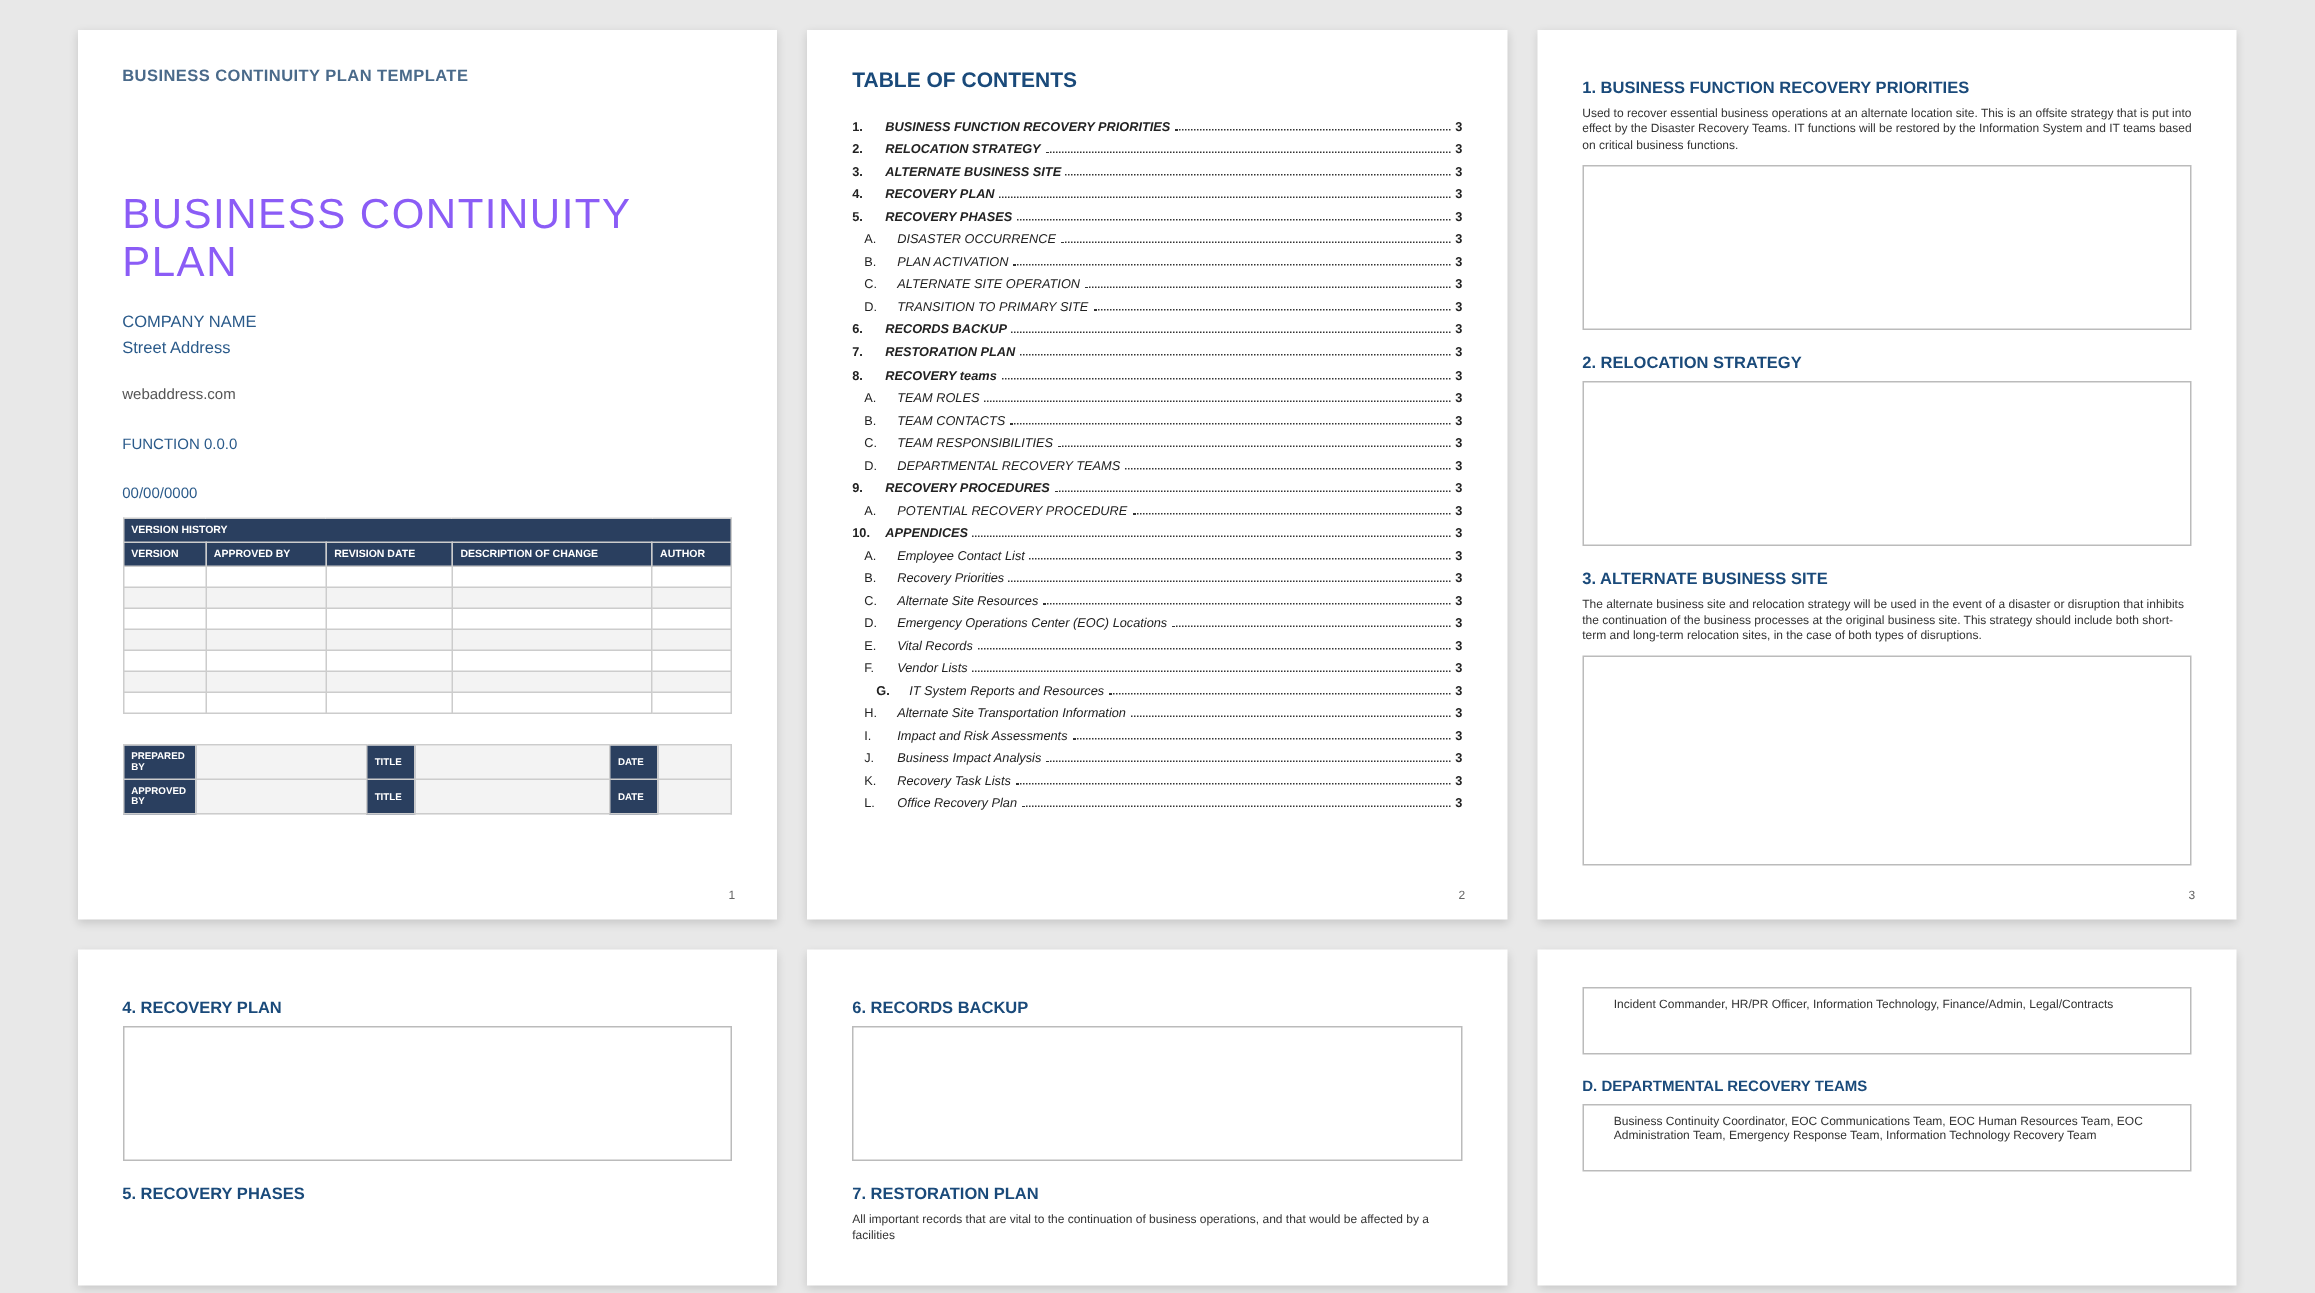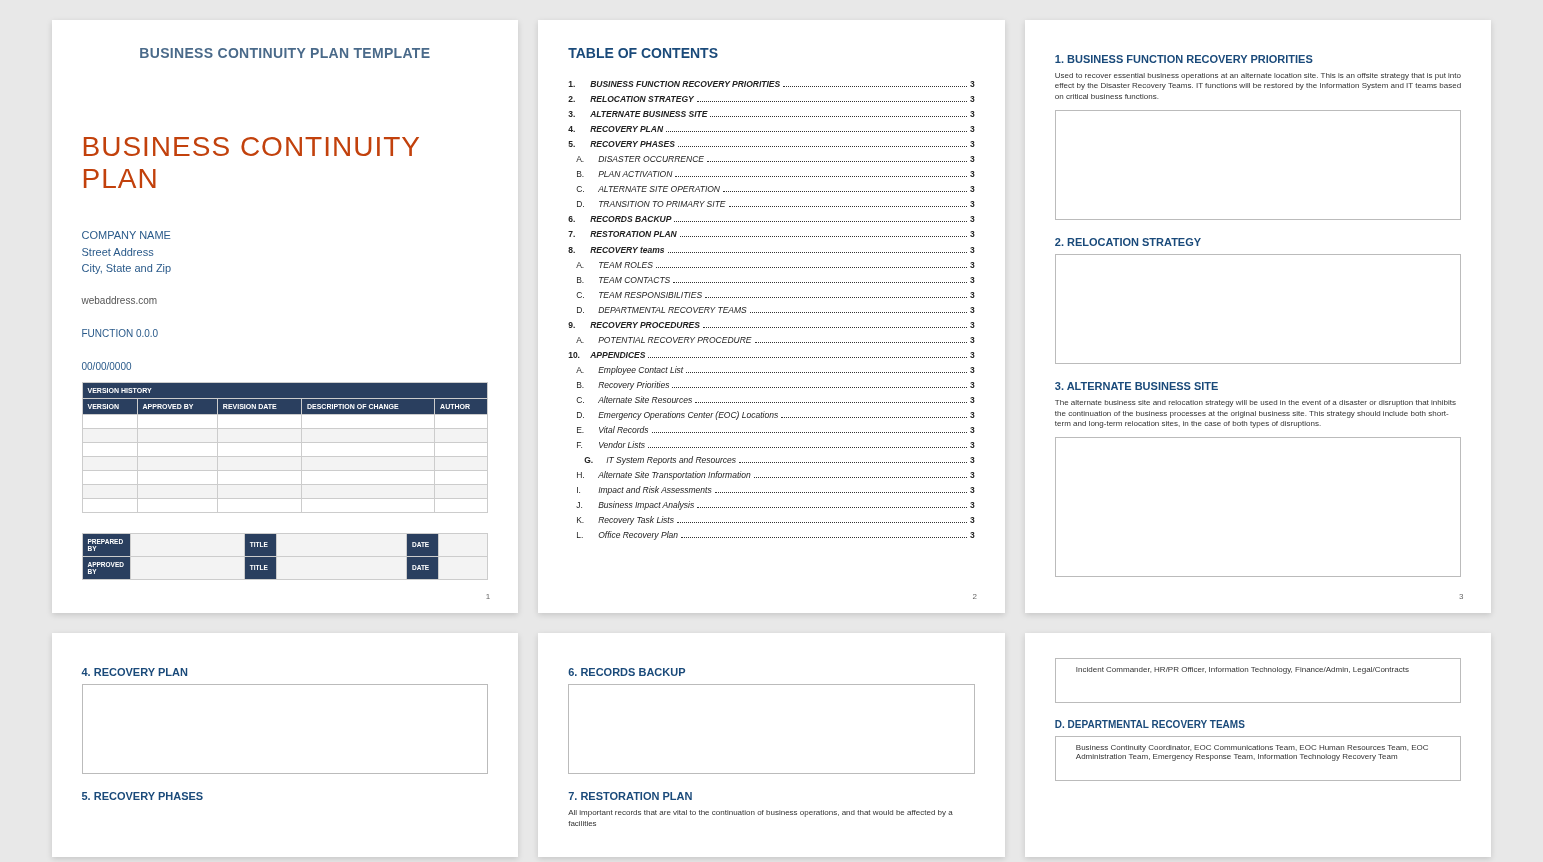--- a/index.html
+++ b/index.html
@@ -1,22 +1,22 @@
 <!DOCTYPE html>
 <html><head>
 <meta charset="utf-8">
 <style>
   * { box-sizing: border-box; margin: 0; padding: 0; }
   body { background: #e8e8e8; font-family: Arial, Helvetica, sans-serif; padding: 20px 50px; }
   .pages { display: grid; grid-template-columns: repeat(3, 1fr); gap: 20px; max-width: 1440px; margin: 0 auto; }
   .page { background: #fff; box-shadow: 0 2px 6px rgba(0,0,0,0.15); padding: 25px 30px 20px 30px; position: relative; min-height: 590px; }
   .page-num { position: absolute; bottom: 12px; right: 28px; font-size: 8px; color: #666; }
 
-  .template-label { font-size: 14px; font-weight: bold; color: #4a6a8a; letter-spacing: 0.3px; margin-bottom: 70px; text-align: center; }
-  .doc-title { font-size: 28px; font-weight: 300; color: #c2410c; letter-spacing: 1px; line-height: 1.15; margin-bottom: 32px; }
+  .template-label { font-size: 11px; font-weight: bold; color: #4a6a8a; letter-spacing: 0.3px; margin-bottom: 70px; }
+  .doc-title { font-size: 28px; font-weight: 300; color: #8b5cf6; letter-spacing: 1px; line-height: 1.15; margin-bottom: 16px; }
   .company { font-size: 11px; color: #2a5a8a; line-height: 1.5; margin-bottom: 18px; }
   .web { font-size: 10px; color: #555; margin-bottom: 22px; }
   .version-txt { font-size: 10px; color: #2a5a8a; margin-bottom: 22px; }
   .date-txt { font-size: 10px; color: #2a5a8a; margin-bottom: 10px; }
 
   table { width: 100%; border-collapse: collapse; font-size: 7px; }
   .history-table { margin-bottom: 20px; }
   .history-table th { background: #2a3f5f; color: #fff; padding: 4px 5px; text-align: left; font-weight: bold; border: 1px solid #ccc; }
   .history-table th:first-child { text-align: left; }
   .history-table td { border: 1px solid #ccc; height: 14px; padding: 2px 4px; }
@@ -52,21 +52,20 @@
 <body>
 
 <div class="pages">
 
   <div class="page">
     <div class="template-label">BUSINESS CONTINUITY PLAN TEMPLATE</div>
     <div class="doc-title">BUSINESS CONTINUITY PLAN</div>
     <div class="company">
       <div>COMPANY NAME</div>
       <div>Street Address</div>
-      <div>City, State and Zip</div>
     </div>
     <div class="web">webaddress.com</div>
     <div class="version-txt">FUNCTION 0.0.0</div>
     <div class="date-txt">00/00/0000</div>
 
     <table class="history-table">
       <tbody>
           <tr class="history-header-row">
             <th colspan="5">VERSION HISTORY</th>
           </tr>

